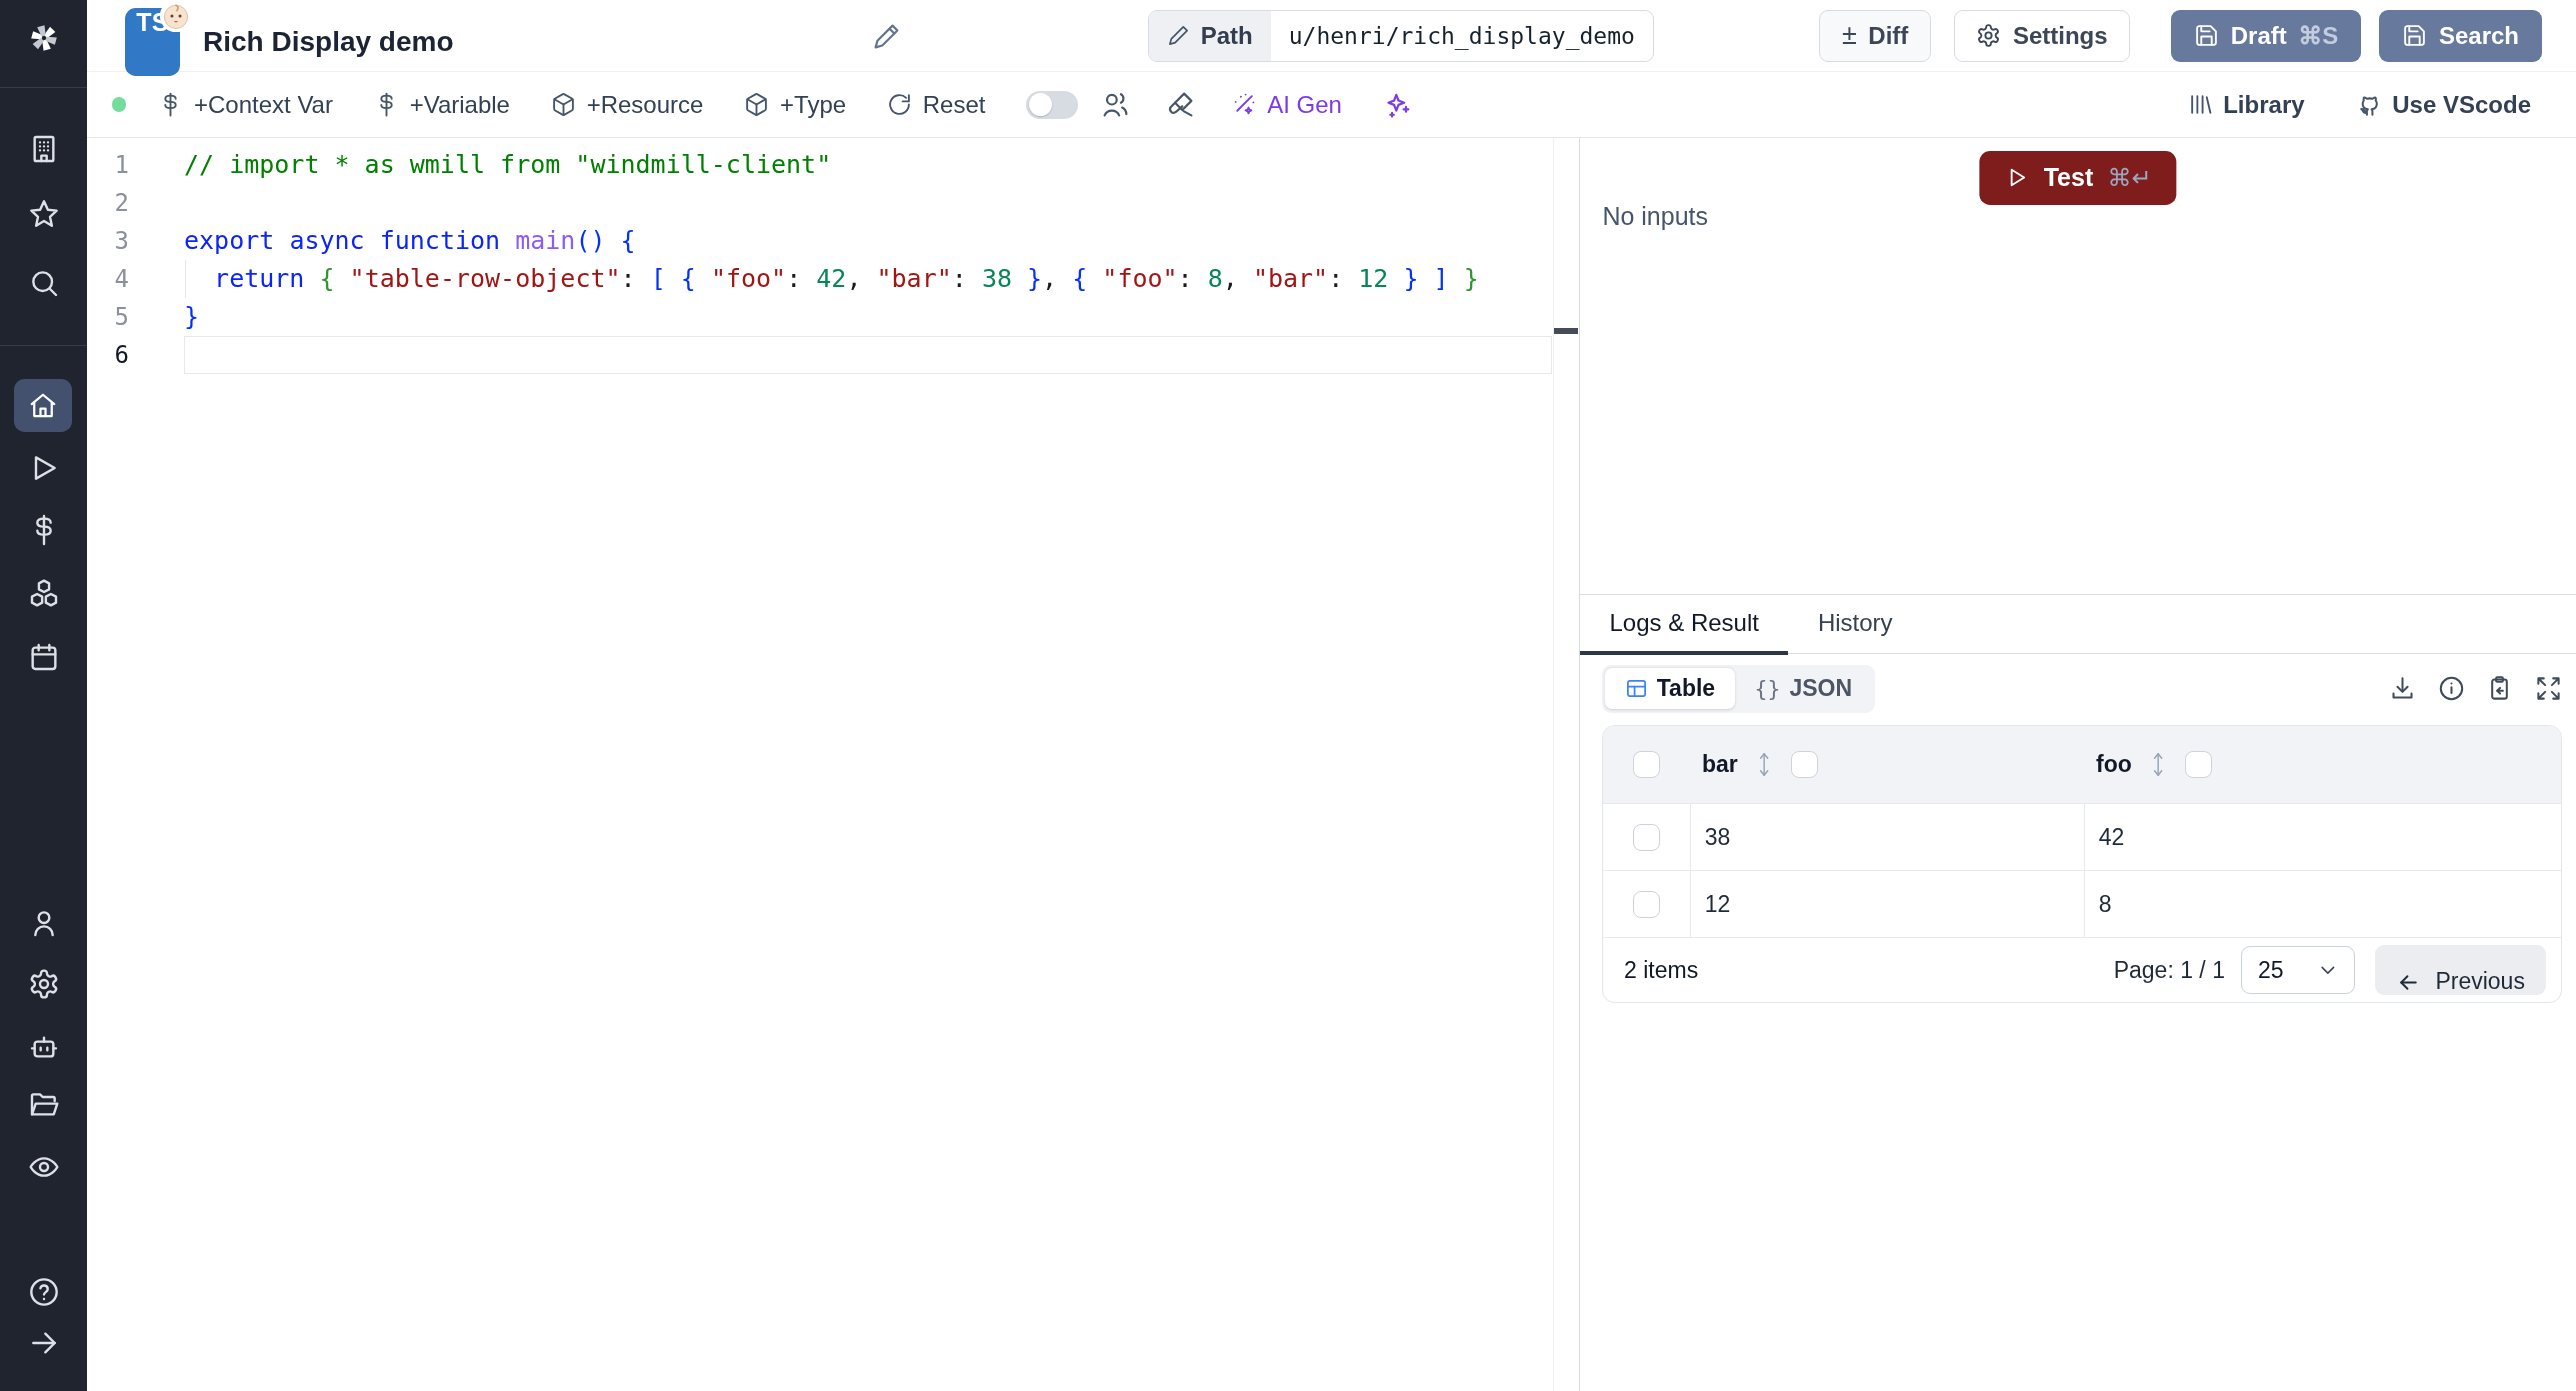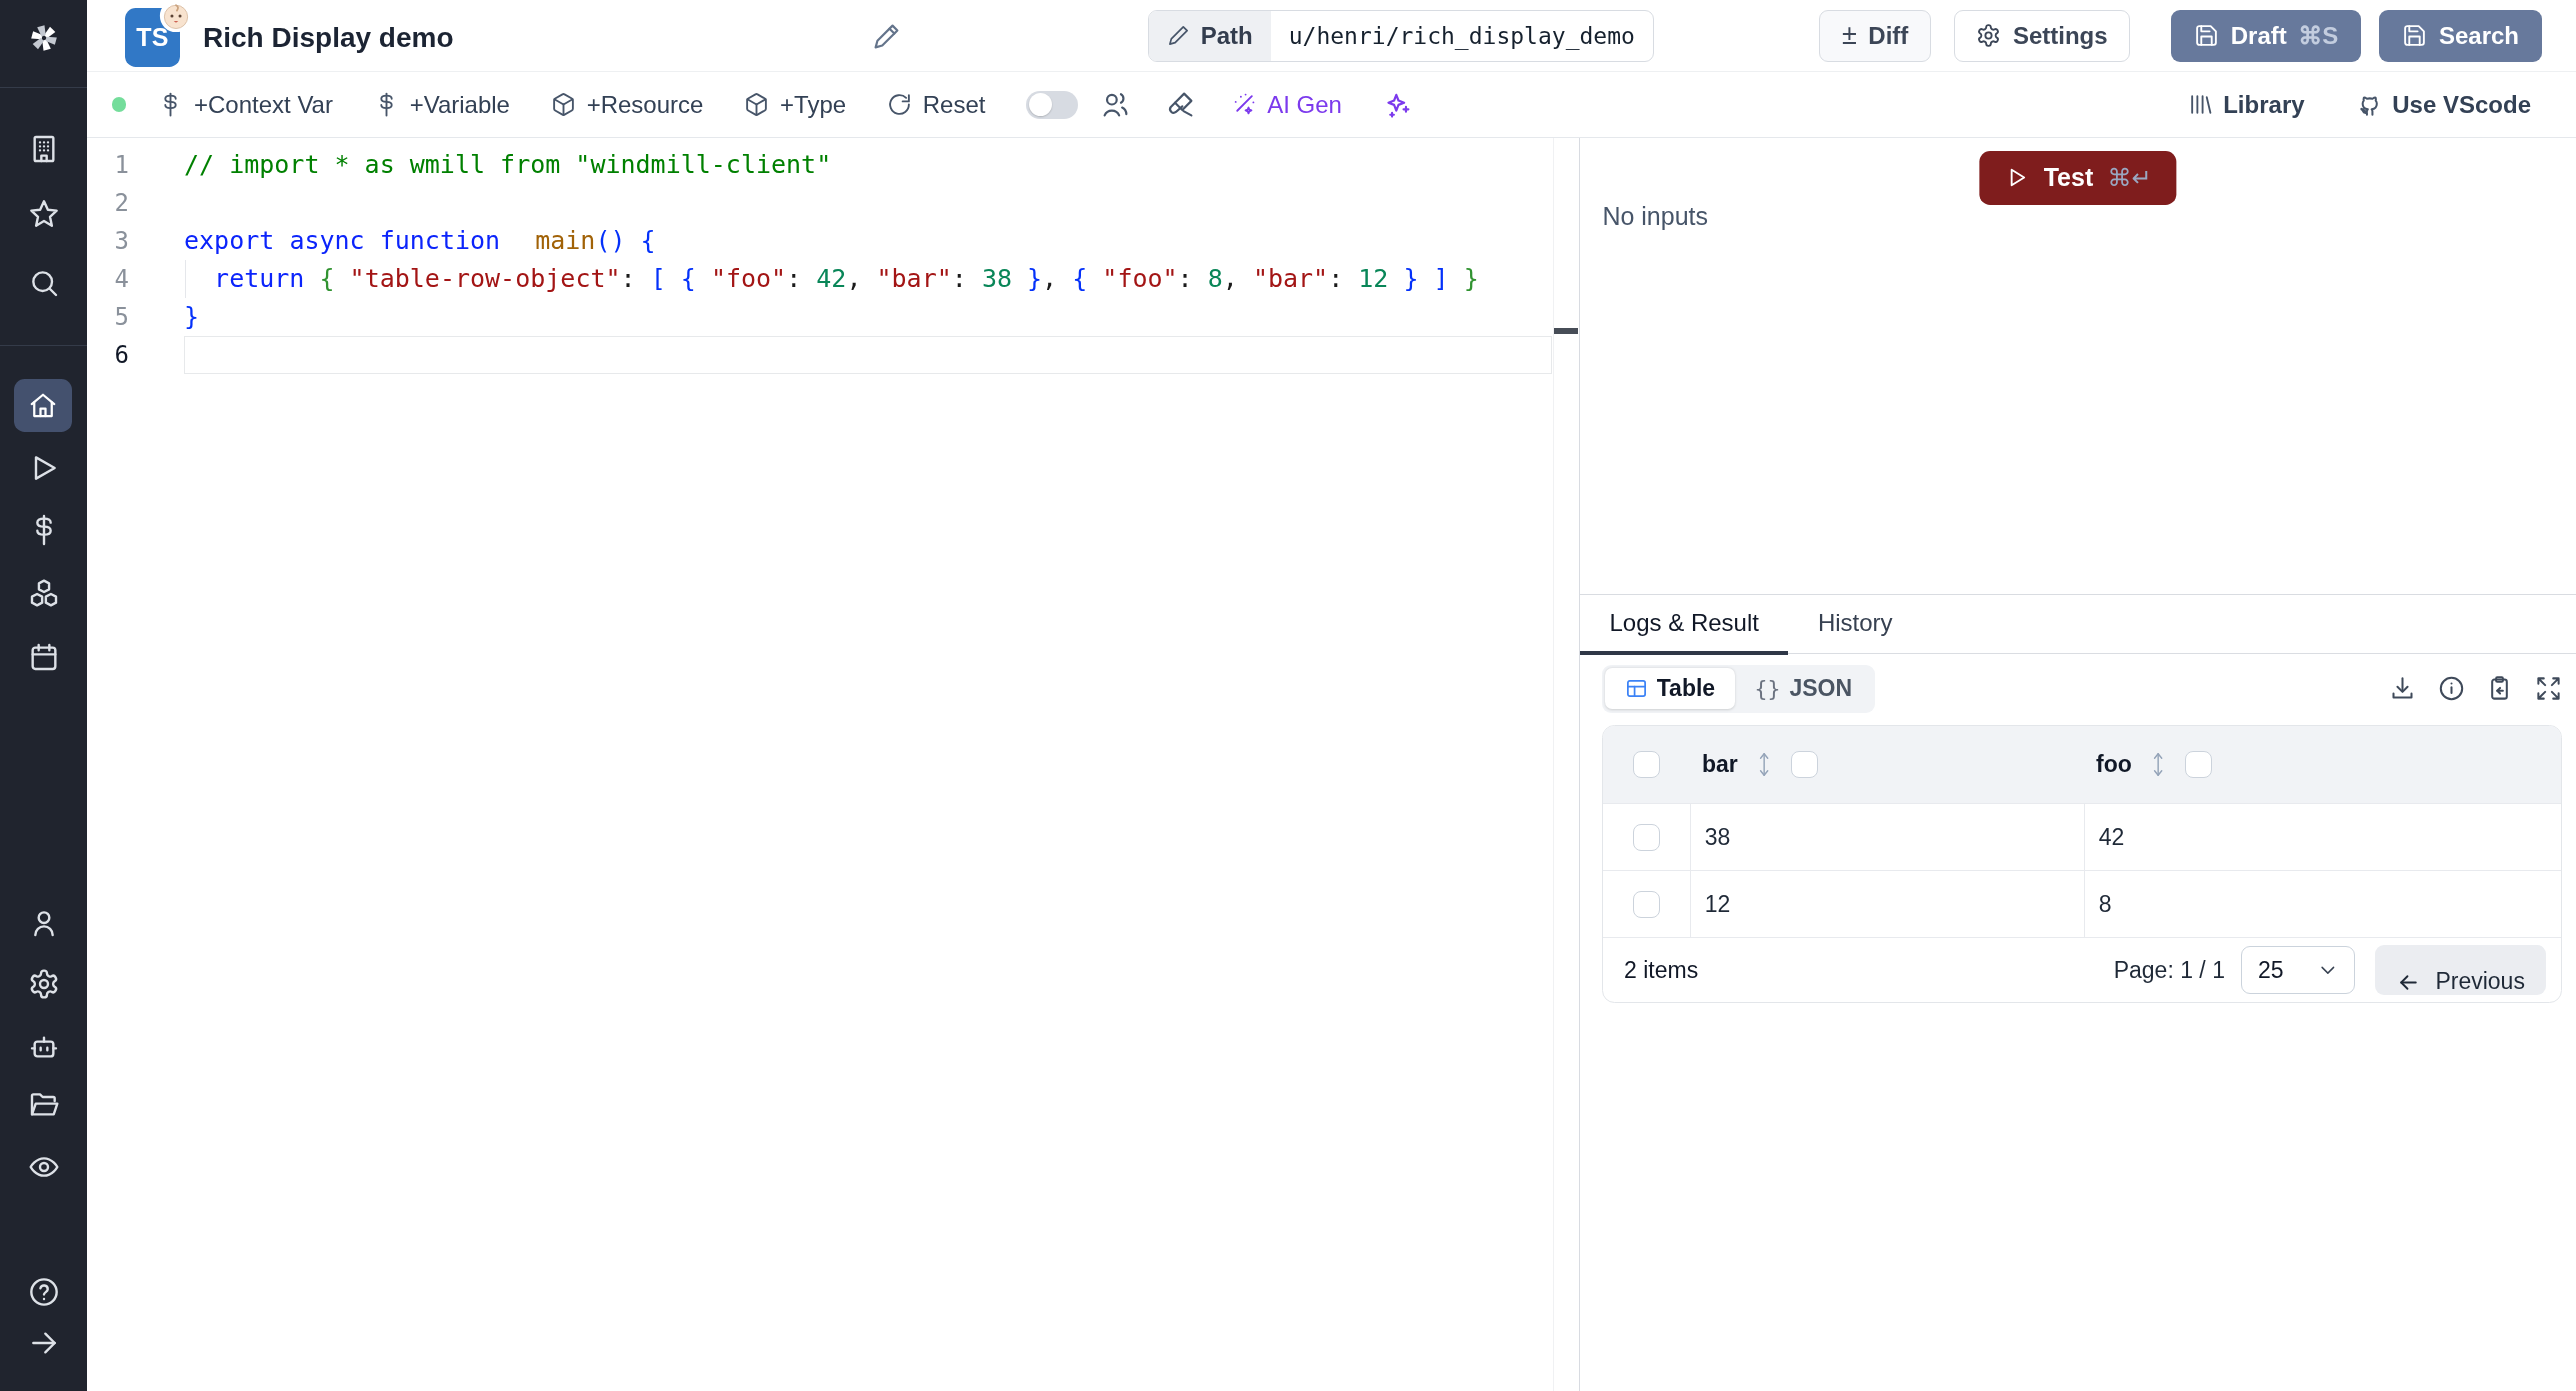--- a/index.html
+++ b/index.html
@@ -17,22 +17,22 @@
   .sb-active { position:absolute; left:14.3px; width:58px; height:53px; background:#44516e;
     border-radius:10.7px; display:flex; align-items:center; justify-content:center; color:#fff; cursor:pointer; }
   .sb-active svg { width:30px; height:30px; stroke:#fff; fill:none; stroke-width:1.8;
     stroke-linecap:round; stroke-linejoin:round; }
 
   
   .main { position:relative; flex:1; display:flex; flex-direction:column; }
 
   .header { position:relative; height:72px; flex:none; border-bottom:0.9px solid #eef0f2; background:#fff; }
   .title-block { position:absolute; left:38px; top:8px; display:flex; align-items:center; }
-  .ts-badge { position:relative; width:55px; height:59px; background:#3178c6; border-radius:10.7px;
-    display:flex; align-items:center; justify-content:center; }
+  .ts-badge { position:relative; width:55px; height:68px; background:#3178c6; border-radius:10.7px;
+    display:flex; align-items:flex-start; justify-content:center; }
   .ts-badge span { color:#fff; font-weight:bold; font-size:25px; letter-spacing:0.4px; }
   .baby-badge { position:absolute; right:-12.5px; top:-9px; width:34px; height:34px; }
   .page-title { margin-left:23px; font-size:28px; font-weight:700; color:#1c2433; }
   .edit-pencil { position:absolute; left:785px; top:21.5px; width:29px; height:29px; color:#64748b; cursor:pointer; }
   .edit-pencil svg, .icon-s svg { width:100%; height:100%; stroke:currentColor; fill:none;
     stroke-width:1.8; stroke-linecap:round; stroke-linejoin:round; }
   .path-control { position:absolute; left:1061px; top:9.8px; height:52px; display:flex; align-items:stretch;
     border:1.8px solid #d8dce2; border-radius:9px; overflow:hidden; background:#fff; cursor:pointer; }
   .path-label { display:flex; align-items:center; gap:10.7px; background:#eef0f3; padding:0 18px;
     font-size:24px; font-weight:600; color:#333d4e; }
@@ -73,21 +73,21 @@
   .editor { position:relative; width:1492px; flex:none; background:#fff; padding-top:8px;
     font-family:"DejaVu Sans Mono", monospace; font-size:25px; }
   .code-row { display:flex; height:38px; line-height:38px; }
   .ln { width:97px; flex:none; text-align:right; padding-right:55px; color:#8a919b; font-size:24px; cursor:pointer; }
   .code { flex:1; white-space:pre; margin-right:27px; position:relative; cursor:text; }
   .code-row.current .ln { color:#111827; }
   .code-row.current .code { border:1.8px solid #e7e9eb; }
   .code-row.indent-guide .code::before { content:""; position:absolute; left:0.9px; top:0; bottom:0;
     width:0.9px; background:#e5e7eb; }
   .tk-comment { color:#008000; } .tk-kw { color:#0b24fb; } .tk-plain { color:#1b1b1b; }
-  .tk-fn { color:#a16207;margin-left:20px; } .tk-str { color:#a31515; } .tk-num { color:#098658; }
+  .tk-fn { color:#8b5cf6; } .tk-str { color:#a31515; } .tk-num { color:#098658; }
   .tk-br1 { color:#0431fa; } .tk-br2 { color:#319331; }
   .overview-ruler { position:absolute; right:1.8px; top:0; bottom:0; width:24px; border-left:1.8px solid #f0f1f3; }
   .ruler-marker { position:absolute; top:190px; left:0; width:24px; height:6.3px; background:#474d57; }
 
   
   .right-panel { flex:1; border-left:1.8px solid #d8dbe1; display:flex; flex-direction:column; min-width:0; }
   .run-section { position:relative; height:456px; flex:none; }
   .test-btn { position:absolute; left:50%; transform:translateX(-50%); top:12.5px; height:54px;
     background:#7f1d1d; border-radius:10.7px; display:flex; align-items:center; gap:14.3px; padding:0 25px;
     color:#fff; font-size:25px; font-weight:700; cursor:pointer; }

